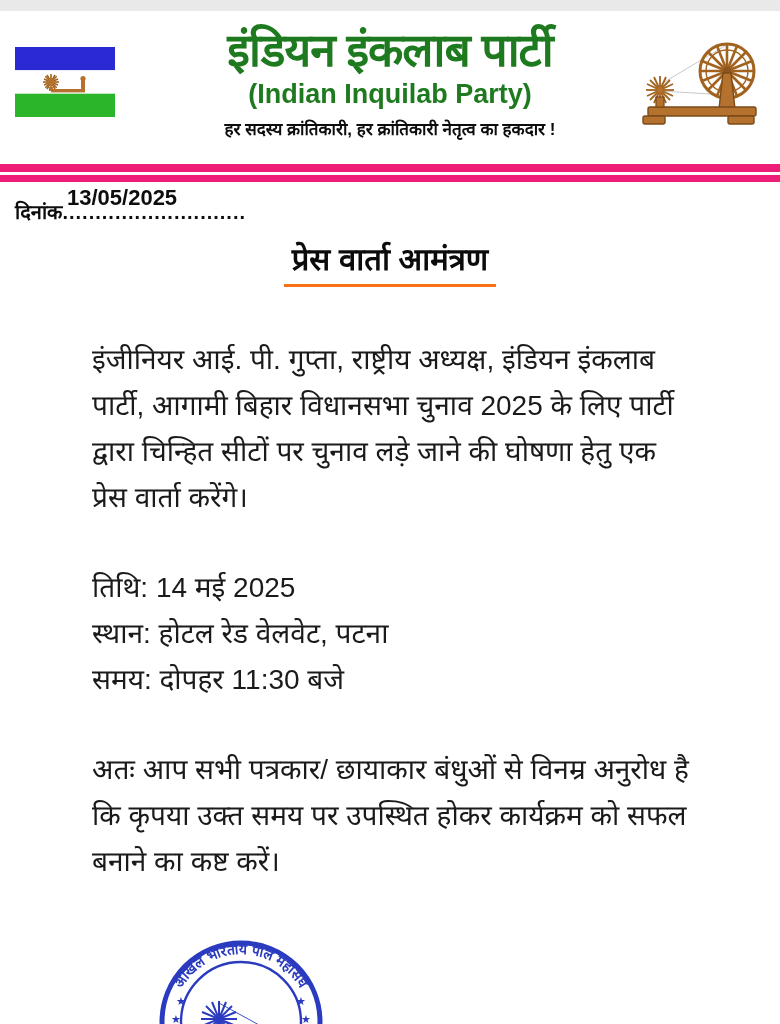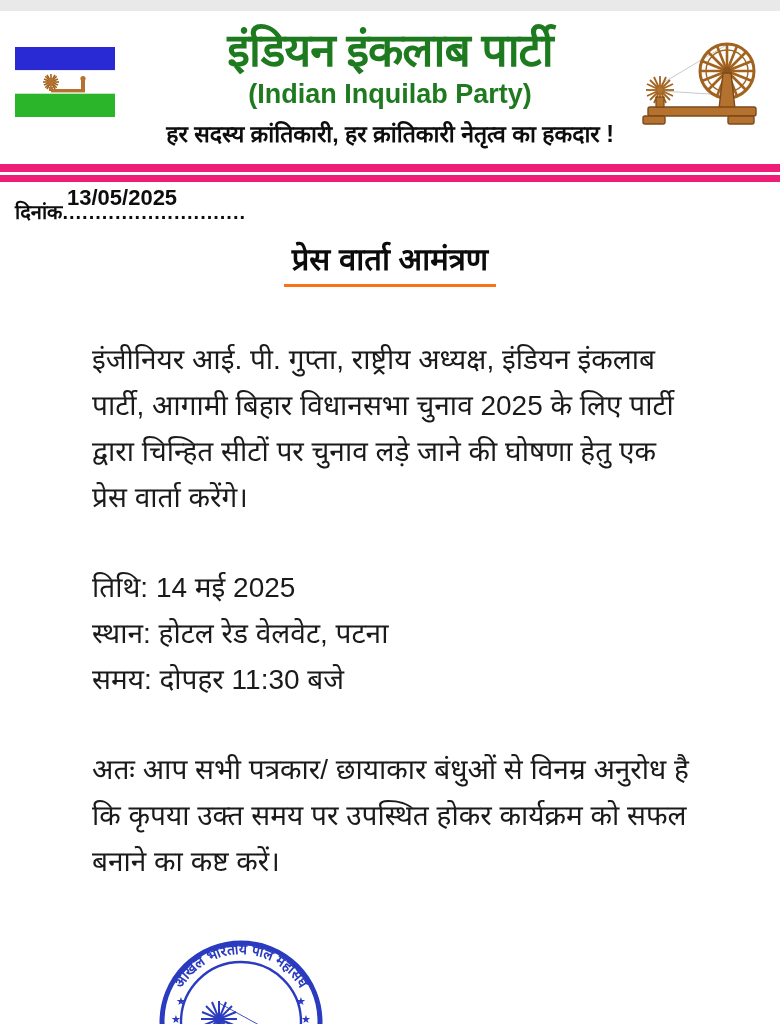--- a/index.html
+++ b/index.html
@@ -15,21 +15,21 @@
   .charkha-right { position:absolute; right:8px; top:20px; width:142px; height:102px; }
   .title-block { text-align:center; padding-top:8px; }
   .party-hindi {
     margin:0; font-size:46px; line-height:1.35; font-weight:800;
     color:#1E7A1E; letter-spacing:-1px;
   }
   .party-english {
     margin:-2px 0 0 0; font-size:27px; font-weight:700; color:#1E7A1E;
     font-family:Liberation Sans, sans-serif;
   }
-  .slogan { margin:7px 0 0 0; font-size:23px; font-weight:800; color:#0d0d0d; }
+  .slogan { margin:7px 0 0 0; font-size:17px; font-weight:800; color:#0d0d0d; }
 
   
   .address-bar {
     margin-top:6px; height:31px; line-height:31px; background:#EE1E78;
     color:#ffffff; text-align:center; font-weight:700; font-size:21px;
     font-family:"Liberation Serif", serif; letter-spacing:0.2px;
   }
   .stripe-a { height:8px; background:#EE1E78; margin-top:5px; }
   .stripe-b { height:7px; background:#EE1E78; margin-top:3px; }
 

